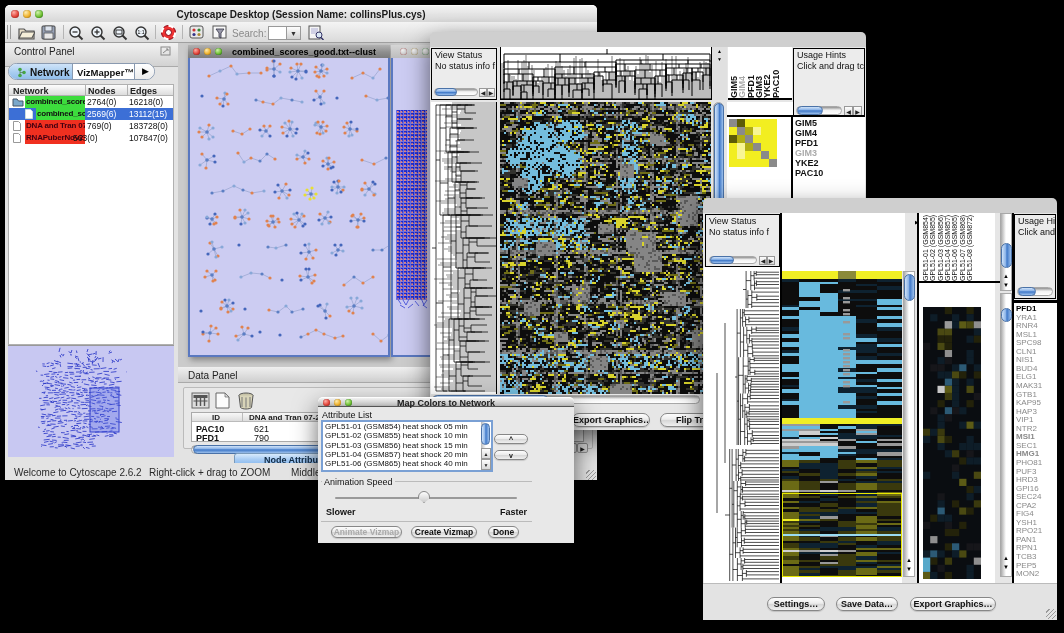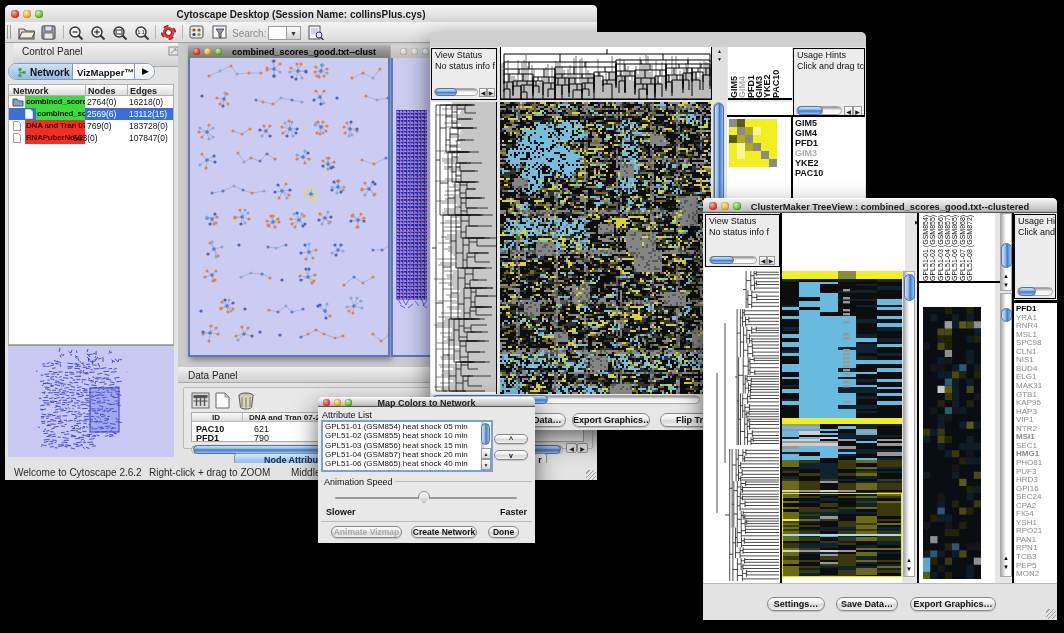--- a/index.html
+++ b/index.html
@@ -81,21 +81,21 @@
       <div class="abs" style="left:263px;top:4px;width:33px;height:14px;background:#fff;border:1px solid #999"></div>
       <div class="abs" style="left:281px;top:4px;width:15px;height:14px;background:linear-gradient(#fdfdfd,#d0d0d0);border:1px solid #999;font-size:7px;text-align:center;line-height:13px;color:#333">▼</div>
       <svg class="abs" style="left:303px;top:3px" width="17" height="15">
         <rect x="1" y="1" width="11" height="13" fill="#f5f5f5" stroke="#555"></rect>
         <path d="M3 4h7M3 6h7M3 8h5" stroke="#99c" stroke-width=".8"></path>
         <circle cx="11" cy="10" r="3" fill="#dce8f5" stroke="#336" stroke-width="1"></circle>
         <line x1="13" y1="12.5" x2="15.5" y2="15" stroke="#336" stroke-width="1.5"></line>
       </svg>
     </div>
     <div class="abs" style="left:0;top:38px;width:173px;height:420px">
-      <div class="abs panelhdr" style="left:8px;top:0;width:100%;height:24px;background:linear-gradient(#f2f2f2,#d2d2d2);border-bottom:1px solid #aaa">
+      <div class="abs panelhdr" style="left:0;top:0;width:100%;height:24px;background:linear-gradient(#f2f2f2,#d2d2d2);border-bottom:1px solid #aaa">
         <span class="abs" style="left:9px;top:3px;font-size:10px;color:#222">Control Panel</span>
         <svg class="abs" style="right:6px;top:3px" width="12" height="11">
           <rect x="1" y="1" width="9" height="8" fill="none" stroke="#888"></rect>
           <path d="M3 7l5-4M6 3h2v2" stroke="#888" fill="none"></path>
         </svg>
       </div>
       <div class="abs" style="left:3px;top:20px;width:147px;height:17px;border:1px solid #8a9ab0;border-radius:9px;background:#fff;overflow:hidden">
 <div class="abs" style="left:0;top:0;width:64px;height:17px;background:linear-gradient(#cfe3f8,#a8cdf0 50%,#8ab8e8);border-right:1px solid #8a9ab0"></div>
 <svg class="abs" style="left:8px;top:3px" width="10" height="11">
           <circle cx="3" cy="2.5" r="1.8" fill="#4a4"></circle>
@@ -675,26 +675,20 @@
       <div class="abs" style="left:365px;top:121px;font-size:9px;font-weight:bold;color:#111">PAC10</div>
       <div class="sb-track" style="left:2px;top:348px;width:268px;height:9px"></div>
       <div class="sb-h" style="left:3px;top:348px;width:115px;height:9px"></div>
       <div class="aquabtn" style="left:7px;top:366px;width:58px;height:14px;font-size:9px;line-height:13px">Settings…</div>
       <div class="aquabtn" style="left:75px;top:366px;width:61px;height:14px;font-size:9px;line-height:13px">Save Data…</div>
       <div class="aquabtn" style="left:142px;top:366px;width:78px;height:14px;font-size:9px;line-height:13px">Export Graphics…</div>
       <div class="aquabtn" style="left:230px;top:366px;width:78px;height:14px;font-size:9px;line-height:13px">Flip Tree N</div>
     </div>
   </div>
 <div class="win" style="left:703px;top:198px;width:354px;height:422px;background:#cfcfcf">
-    <div class="tbar" style="height:15px">
-<div class="tl r" style="left:6px;top:3px"></div>
-      <div class="tl y" style="left:18px;top:3px"></div>
-      <div class="tl g" style="left:30px;top:3px"></div>
-<div class="ttxt" style="top:3px;font-size:9.3px;left:30px;right:10px">ClusterMaker TreeView : combined_scores_good.txt--clustered</div>
-    </div>
     <div class="abs" style="left:0;top:15px;width:354px;height:407px;background:#e6e6e6;overflow:hidden">
       <div class="statpan" style="left:2px;top:1px;width:75px;height:53px">View Status<br>No status info f</div>
       <div class="sb-track" style="left:6px;top:43px;width:48px;height:8px"></div>
       <div class="sb-h" style="left:7px;top:43px;width:24px;height:8px"></div>
       <div class="arrbox" style="left:56px;top:43px;width:8px;height:9px;line-height:9px">◀</div>
       <div class="arrbox" style="left:64px;top:43px;width:8px;height:9px;line-height:9px">▶</div>
       <div class="abs" style="left:77px;top:0;width:125px;height:58px;background:#fff"></div>
       <div class="blk" style="left:77px;top:0;width:2px;height:370px"></div>
       <div class="abs" style="left:1px;top:54px;width:76px;height:316px;background:#fff"></div>
       <div class="abs" style="left:2px;top:0;width:75px;height:370px;overflow:hidden">
@@ -1578,21 +1572,21 @@
       <div class="abs" style="left:313px;top:339.0px;font-size:8px;font-weight:normal;color:#8a8a8a">TCB3</div>
       <div class="abs" style="left:313px;top:347.5px;font-size:8px;font-weight:normal;color:#8a8a8a">PEP5</div>
       <div class="abs" style="left:313px;top:356.1px;font-size:8px;font-weight:normal;color:#8a8a8a">MON2</div>
       <div class="abs" style="left:0;top:370px;width:354px;height:37px;background:#e3e3e3;border-top:1px solid #bbb"></div>
       <div class="aquabtn" style="left:64px;top:384px;width:58px;height:14px;font-size:9px;line-height:13px">Settings…</div>
       <div class="aquabtn" style="left:133px;top:384px;width:62px;height:14px;font-size:9px;line-height:13px">Save Data…</div>
       <div class="aquabtn" style="left:207px;top:384px;width:86px;height:14px;font-size:9px;line-height:13px">Export Graphics…</div>
       <div class="abs" style="right:1px;bottom:1px;width:10px;height:10px;background:repeating-linear-gradient(135deg,#e3e3e3 0 2px,#9a9a9a 2px 3px)"></div>
     </div>
   </div>
-<div class="win" style="left:318px;top:397px;width:217px;height:146px;background:#e8e8e8">
+<div class="win" style="left:318px;top:397px;width:256px;height:146px;background:#e8e8e8">
     <div class="tbar" style="height:10px">
 <div class="tl r" style="left:5px;top:1px;width:7px;height:7px"></div>
       <div class="tl y" style="left:16px;top:1px;width:7px;height:7px"></div>
       <div class="tl g" style="left:27px;top:1px;width:7px;height:7px"></div>
 <div class="ttxt" style="top:0;font-size:9px">Map Colors to Network</div>
     </div>
     <div class="abs" style="left:0;top:10px;width:217px;height:136px;font-size:9px;color:#111">
       <span class="abs" style="left:4px;top:3px;font-size:9px">Attribute List</span>
       <div class="abs" style="left:3px;top:13px;width:172px;height:52px;background:#fff;border:2px solid #7aa0d4;overflow:hidden">
         <div class="abs" style="left:2px;top:0px;font-size:8px;white-space:nowrap">GPL51-01 (GSM854) heat shock 05 min</div>
@@ -1610,15 +1604,15 @@
       <div class="aquabtn" style="left:176px;top:27px;width:34px;height:10px;font-size:7px;line-height:9px">^</div>
       <div class="aquabtn" style="left:176px;top:43px;width:34px;height:10px;font-size:7px;line-height:9px">v</div>
       <div class="abs" style="left:3px;top:74px;width:211px;height:1px;background:#bbb"></div>
       <span class="abs" style="left:4px;top:70px;background:#e8e8e8;padding:0 2px">Animation Speed</span>
       <div class="abs" style="left:17px;top:90px;width:182px;height:2px;background:#999;border-radius:1px"></div>
       <div class="abs" style="left:100px;top:84px;width:12px;height:12px;background:linear-gradient(#fdfdfd,#ccc);border:1px solid #888;border-radius:6px 6px 2px 2px;clip-path:polygon(0 0,100% 0,100% 60%,50% 100%,0 60%)"></div>
       <span class="abs" style="left:8px;top:100px;font-weight:bold">Slower</span>
       <span class="abs" style="right:8px;top:100px;font-weight:bold">Faster</span>
       <div class="abs" style="left:3px;top:114px;width:211px;height:1px;background:#bbb"></div>
       <div class="aquabtn" style="left:13px;top:119px;width:71px;height:12px;font-size:8.5px;line-height:11px;color:#aaa">Animate Vizmap</div>
-      <div class="aquabtn" style="left:93px;top:119px;width:66px;height:12px;font-size:8.5px;line-height:11px">Create Network</div>
+      <div class="aquabtn" style="left:93px;top:119px;width:66px;height:12px;font-size:8.5px;line-height:11px">Create Vizmap</div>
       <div class="aquabtn" style="left:170px;top:119px;width:31px;height:12px;font-size:8.5px;line-height:11px">Done</div>
     </div>
   </div>
 </body></html>

